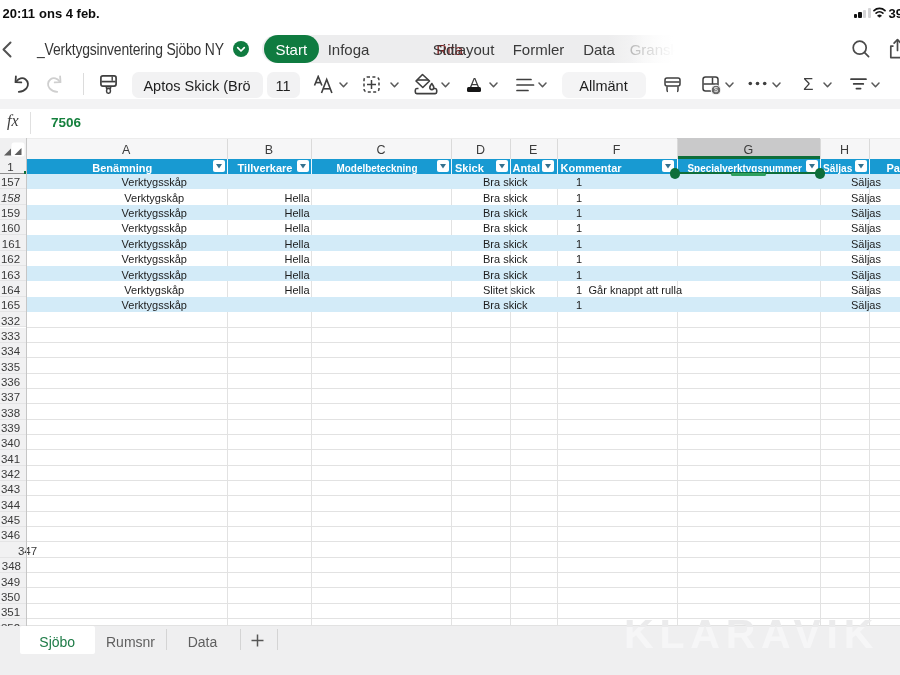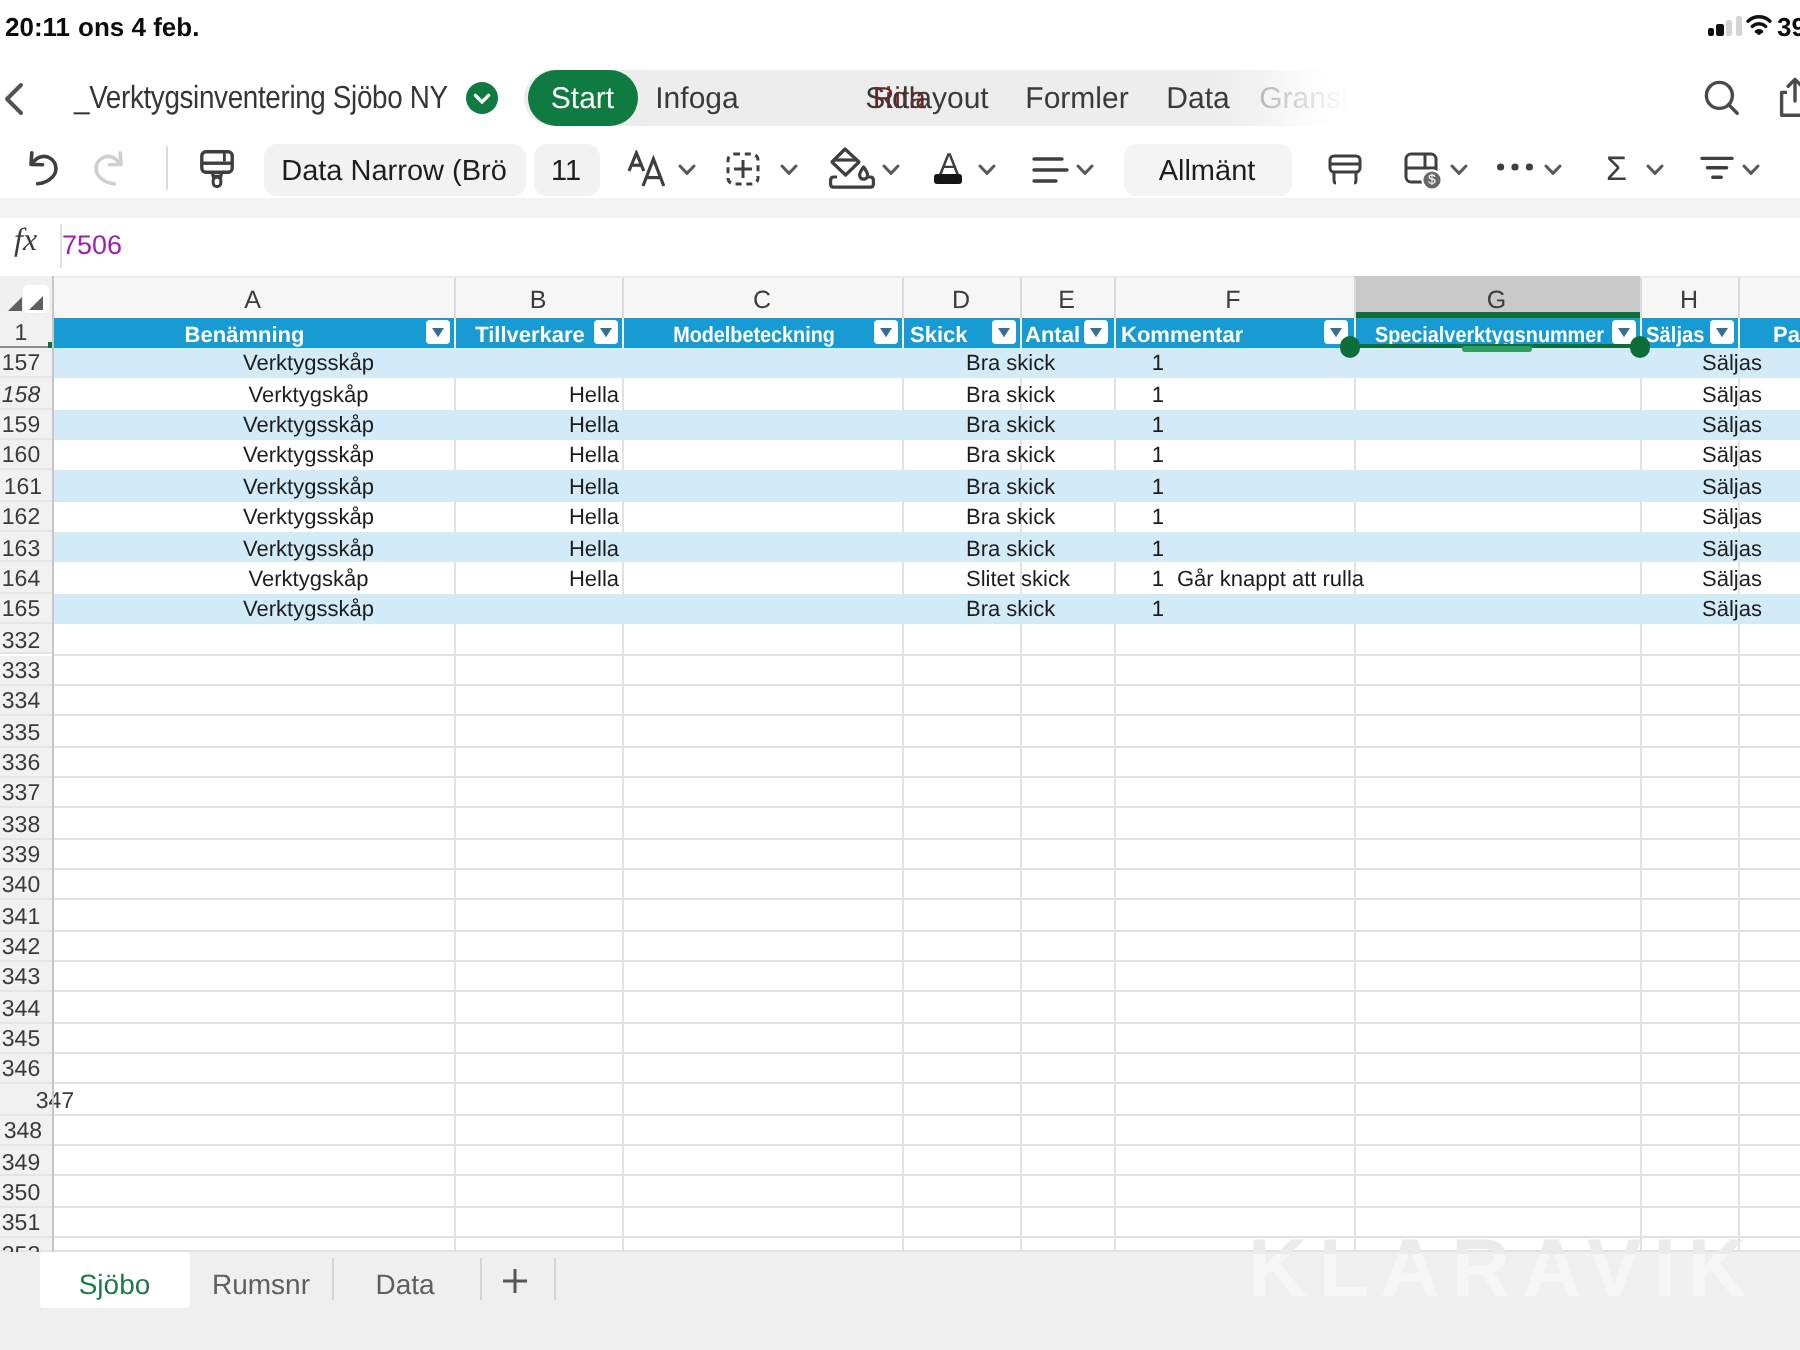--- a/index.html
+++ b/index.html
@@ -61,21 +61,21 @@
 </svg>
 <div class="ab" style="left:82.5px;top:73px;width:1px;height:22px;background:#dcdcdc;"></div>
 <svg class="ab" style="left:99.5px;top:75px;" width="17" height="19" viewBox="0 0 17 19">
  <rect x="0.9" y="0.9" width="15.2" height="10.2" rx="2" fill="none" stroke="#3f3f3f" stroke-width="1.7"></rect>
  <line x1="1.4" y1="6.6" x2="15.6" y2="6.6" stroke="#3f3f3f" stroke-width="1.7"></line>
  <line x1="12.2" y1="1.4" x2="12.2" y2="5.8" stroke="#3f3f3f" stroke-width="1.4"></line>
  <path d="M6.2 11.4 L6.6 13.2 H10.4 L10.8 11.4" fill="none" stroke="#3f3f3f" stroke-width="1.6"></path>
  <rect x="6.6" y="13.6" width="3.8" height="4.6" rx="1.6" fill="none" stroke="#3f3f3f" stroke-width="1.5"></rect>
 </svg>
 <div class="ab" style="left:131.5px;top:71.5px;width:131px;height:26px;background:#f2f2f3;border-radius:6.5px;"></div>
-<div class="ab" style="left:131.5px;top:78px;width:131px;text-align:center;font-size:14.5px;color:#1e1e1e;">Data Narrow (Brö</div>
+<div class="ab" style="left:131.5px;top:78px;width:131px;text-align:center;font-size:14.5px;color:#1e1e1e;">Aptos Skick (Brö</div>
 <div class="ab" style="left:266.5px;top:71.5px;width:33px;height:26px;background:#f2f2f3;border-radius:6.5px;"></div>
 <div class="ab" style="left:266.5px;top:78px;width:33px;text-align:center;font-size:14.5px;color:#1e1e1e;">11</div>
 <svg class="ab" style="left:313px;top:75px;" width="24" height="19" viewBox="0 0 24 19">
  <g fill="none" stroke="#3f3f3f" stroke-width="1.6">
   <path d="M1.5 10.5 L5.2 1.5 L8.9 10.5"></path>
       <line x1="2.8" y1="7.6" x2="7.6" y2="7.6"></line>
   <path d="M8.5 18 L13.7 4.5 L18.9 18"></path>
       <line x1="10.3" y1="13.8" x2="17.1" y2="13.8"></line>
  </g>
 </svg>
@@ -156,21 +156,21 @@
   <line x1="3.7" y1="5.9" x2="13.3" y2="5.9"></line>
   <line x1="6.4" y1="10.6" x2="10.6" y2="10.6"></line>
  </g>
 </svg>
 <svg class="ab" style="left:871px;top:81.5px;" width="9" height="6" viewBox="0 0 9 6">
     <path d="M1 1 L4.5 4.7 L8 1" fill="none" stroke="#5a5a5a" stroke-width="1.5" stroke-linecap="round" stroke-linejoin="round"></path>
   </svg>
 <div class="ab" style="left:0;top:99px;width:900px;height:9.5px;background:#f3f3f4;"></div>
 <div class="ab" style="left:7px;top:112px;font-size:16px;font-style:italic;font-family:'Liberation Serif',serif;color:#3d3d3d;">fx</div>
 <div class="ab" style="left:29.5px;top:112px;width:1px;height:22px;background:#e0e0e0;"></div>
-<div class="ab" style="left:31px;top:115px;font-size:13.5px;color:#a21caf;">7506</div>
+<div class="ab" style="left:51px;top:115px;font-size:13.5px;color:#15803d;font-weight:bold;">7506</div>
 <div class="ab" style="left:0;top:137.5px;width:900px;height:21.0px;background:#f6f6f7;border-top:1px solid #ececec;box-sizing:border-box;"></div>
 <div class="ab" style="left:0;top:137.5px;width:25.5px;height:21.0px;background:#f0f0f1;"></div>
 <svg class="ab" style="left:2.5px;top:141.5px;" width="22" height="15" viewBox="0 0 22 15">
  <path d="M8 13.5 L8 6.5 L1 13.5 Z" fill="#5f5f5f"></path>
  <rect x="8.5" y="0.5" width="13" height="14" rx="2.5" fill="#fff"></rect>
  <path d="M18.5 13 L18.5 6 L11.5 13 Z" fill="#5f5f5f"></path>
 </svg>
 <div class="ab" style="left:25.5px;top:142.5px;width:201.5px;text-align:center;font-size:12.5px;color:#3c3c3c;">A</div>
 <div class="ab" style="left:227px;top:142.5px;width:84px;text-align:center;font-size:12.5px;color:#3c3c3c;">B</div>
 <div class="ab" style="left:311px;top:142.5px;width:140px;text-align:center;font-size:12.5px;color:#3c3c3c;">C</div>

